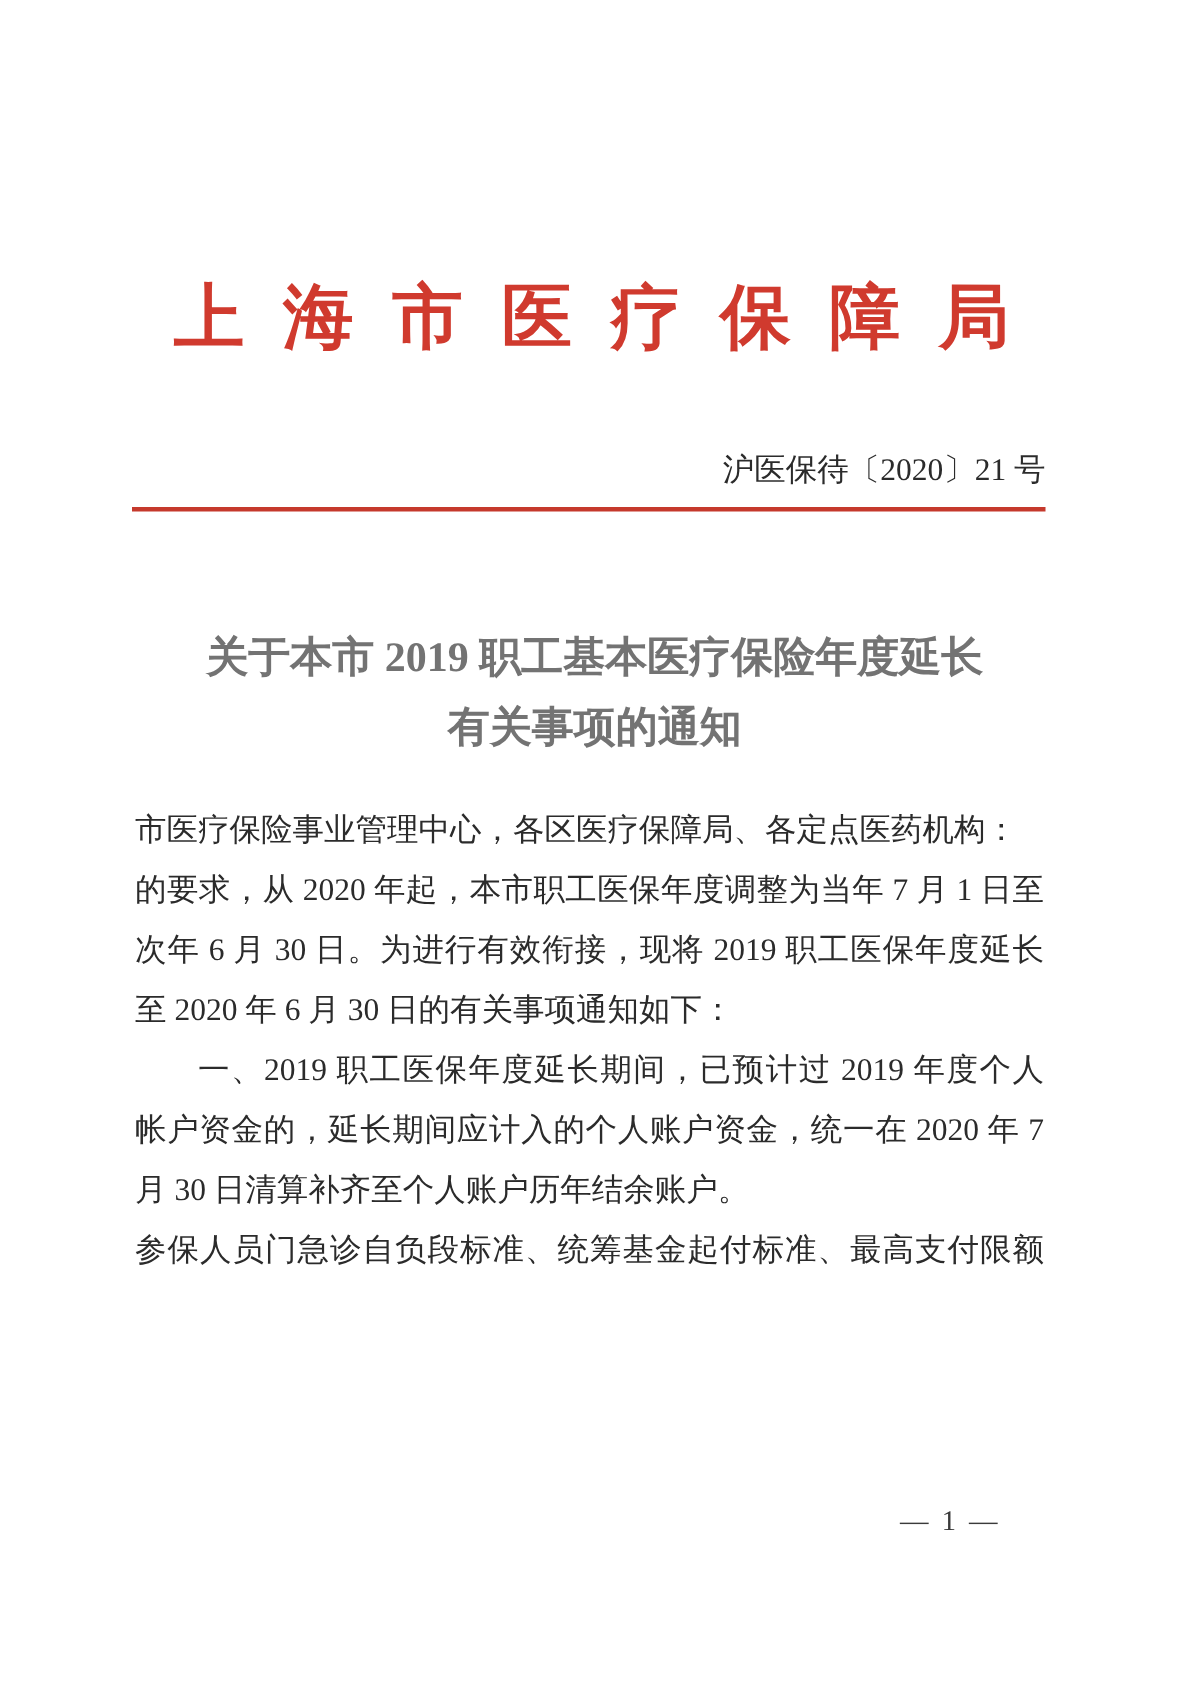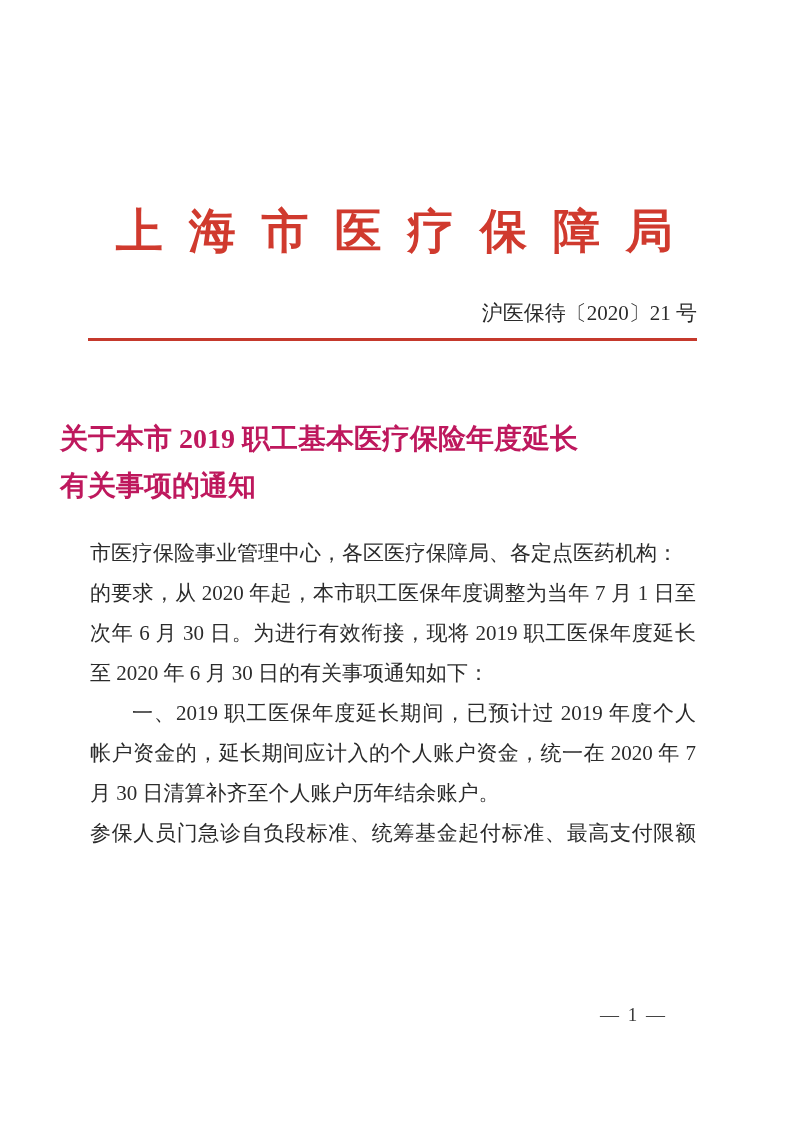--- a/index.html
+++ b/index.html
@@ -19,21 +19,20 @@
     top: 180px;
     left: 90px;
     width: 607px;
     text-align: center;
     font-size: 47px;
     font-weight: bold;
     color: #d03a2e;
     letter-spacing: 0.55em;
     padding-left: 0.55em; 
     white-space: nowrap;
-    margin-top: 20px;
   }
   .doc-number {
     position: absolute;
     top: 299px;
     left: 90px;
     width: 607px;
     text-align: right;
     font-size: 21px;
     color: #2b2b2b;
   }
@@ -43,24 +42,25 @@
     left: 88px;
     width: 609px;
     height: 3px;
     background: #c5392c;
   }
   .title {
     position: absolute;
     top: 415px;
     left: 60px;
     width: 673px;
+    text-align: center;
     font-size: 28px;
     font-weight: bold;
     line-height: 47px;
-    color: #be185d;
+    color: #737373;
   }
   .body-text {
     position: absolute;
     top: 533px;
     left: 90px;
     width: 606px;
     font-size: 21px;
     line-height: 40px;
     color: #2b2b2b;
   }

